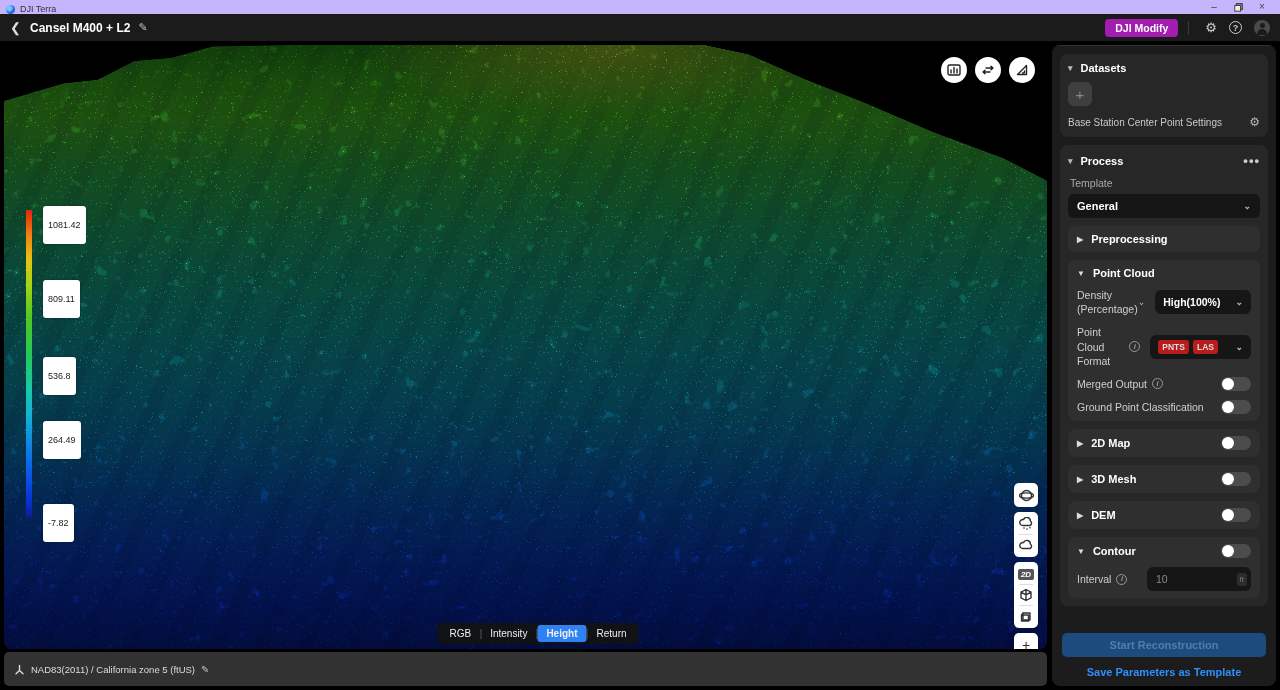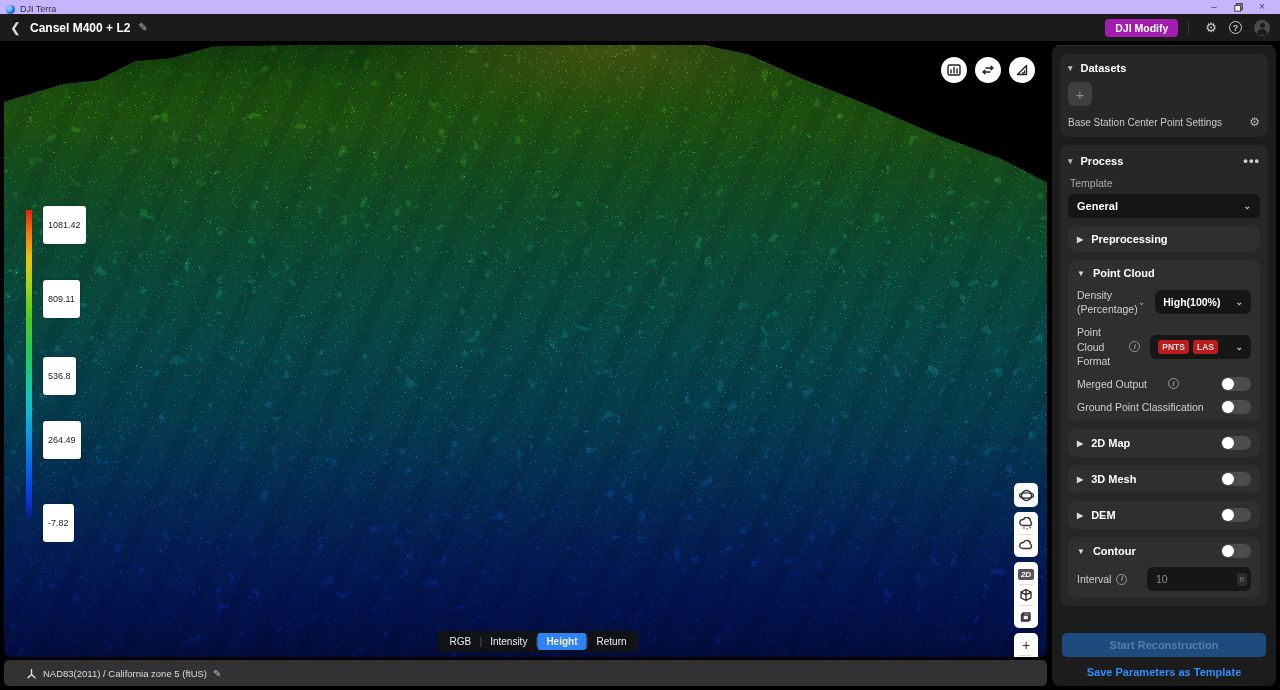--- a/index.html
+++ b/index.html
@@ -65,22 +65,22 @@
   .badge-2d { background:#555; color:#fff; font-size:8px; font-weight:bold; border-radius:2px;
     padding:1px 3px;font-style:italic; }
 
   .modebar { position:absolute; bottom:5px; left:510px; transform:translateX(-50%);
     background:rgba(18,18,18,.92); border-radius:4px; display:flex; align-items:center;
     padding:2px 3px;margin-left:24px; }
   .mode-item { color:#eee; font-size:10px; padding:3px 9px; border-radius:3px; }
   .mode-item.sel { background:#2f82f6; font-weight:bold; }
   .mode-sep { width:1px; height:10px; background:#555; }
 
-  .statusbar { height:26px; background:#323232; border-radius:5px; display:flex;
-    align-items:center; padding:0 22px; color:#ddd; font-size:9.5px; gap:6px; }
+  .statusbar { height:34px; background:#323232; border-radius:5px; display:flex;
+    align-items:center; padding:0 10px; color:#ddd; font-size:9.5px; gap:6px; }
   .statusbar .pencil { color:#bbb; font-size:10px; }
 
   .panel { flex:1; background:#1c1c1c; border-radius:8px; display:flex; flex-direction:column;
     overflow:hidden; color:#ddd; }
   .panel-head { display:flex; justify-content:space-between; align-items:center; padding:9px 12px 7px; }
   .panel-head .t { color:#fff; font-size:12px; font-weight:bold; }
   .panel-head .dbl { color:#ccc; font-size:12px; }
   .pdivider { height:1px; background:#303030; margin:0 0 2px; }
   .pscroll { flex:1; overflow:hidden; padding:6px 8px 0; }
   .card { background:#272727; border-radius:8px; padding:8px; margin-bottom:8px; }
@@ -332,21 +332,21 @@
             <span class="info" style="margin-right:10px;">i</span>
             <div class="mini-select">
               <span class="tagrow">
                 <span class="tag">PNTS</span>
                 <span class="tag">LAS</span>
               </span>
               <span class="chev">⌄</span>
             </div>
           </div>
           <div class="prow" style="justify-content:space-between;">
-            <span class="plabel" style="display:flex;align-items:center;gap:21px;">
+            <span class="plabel" style="display:flex;align-items:center;gap:5px;">
               <span>Merged Output</span>
               <span class="info">i</span>
             </span>
             <span class="toggle"></span>
           </div>
           <div class="prow" style="justify-content:space-between;">
             <span class="plabel">Ground Point Classification</span>
             <span class="toggle"></span>
           </div>
         </div>

